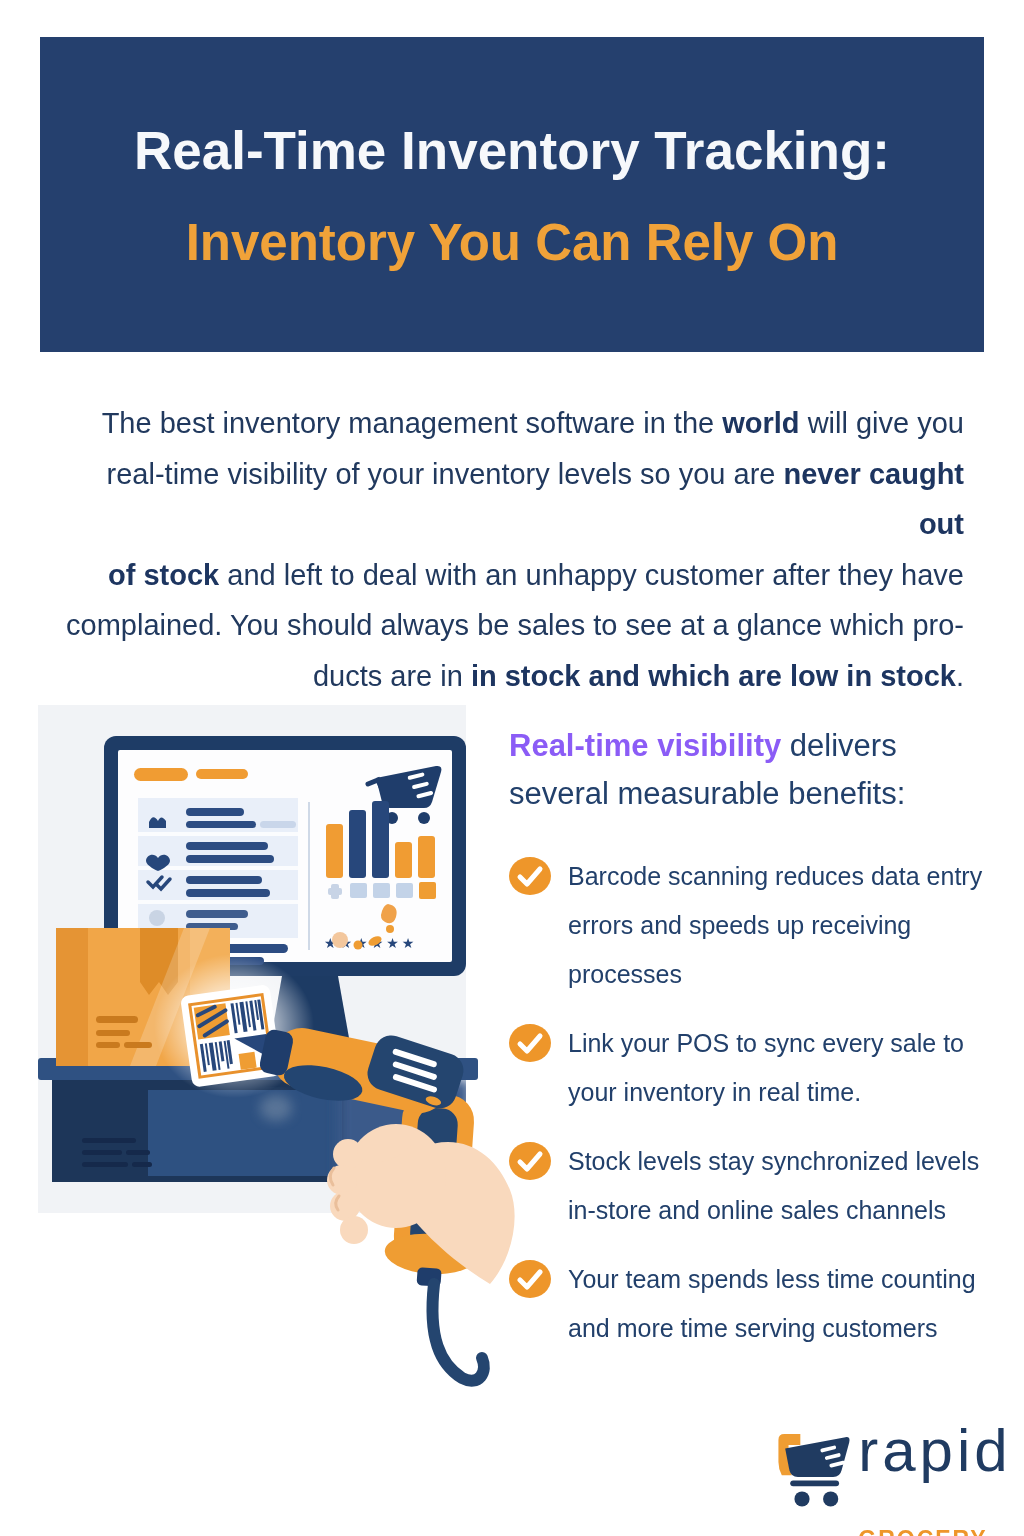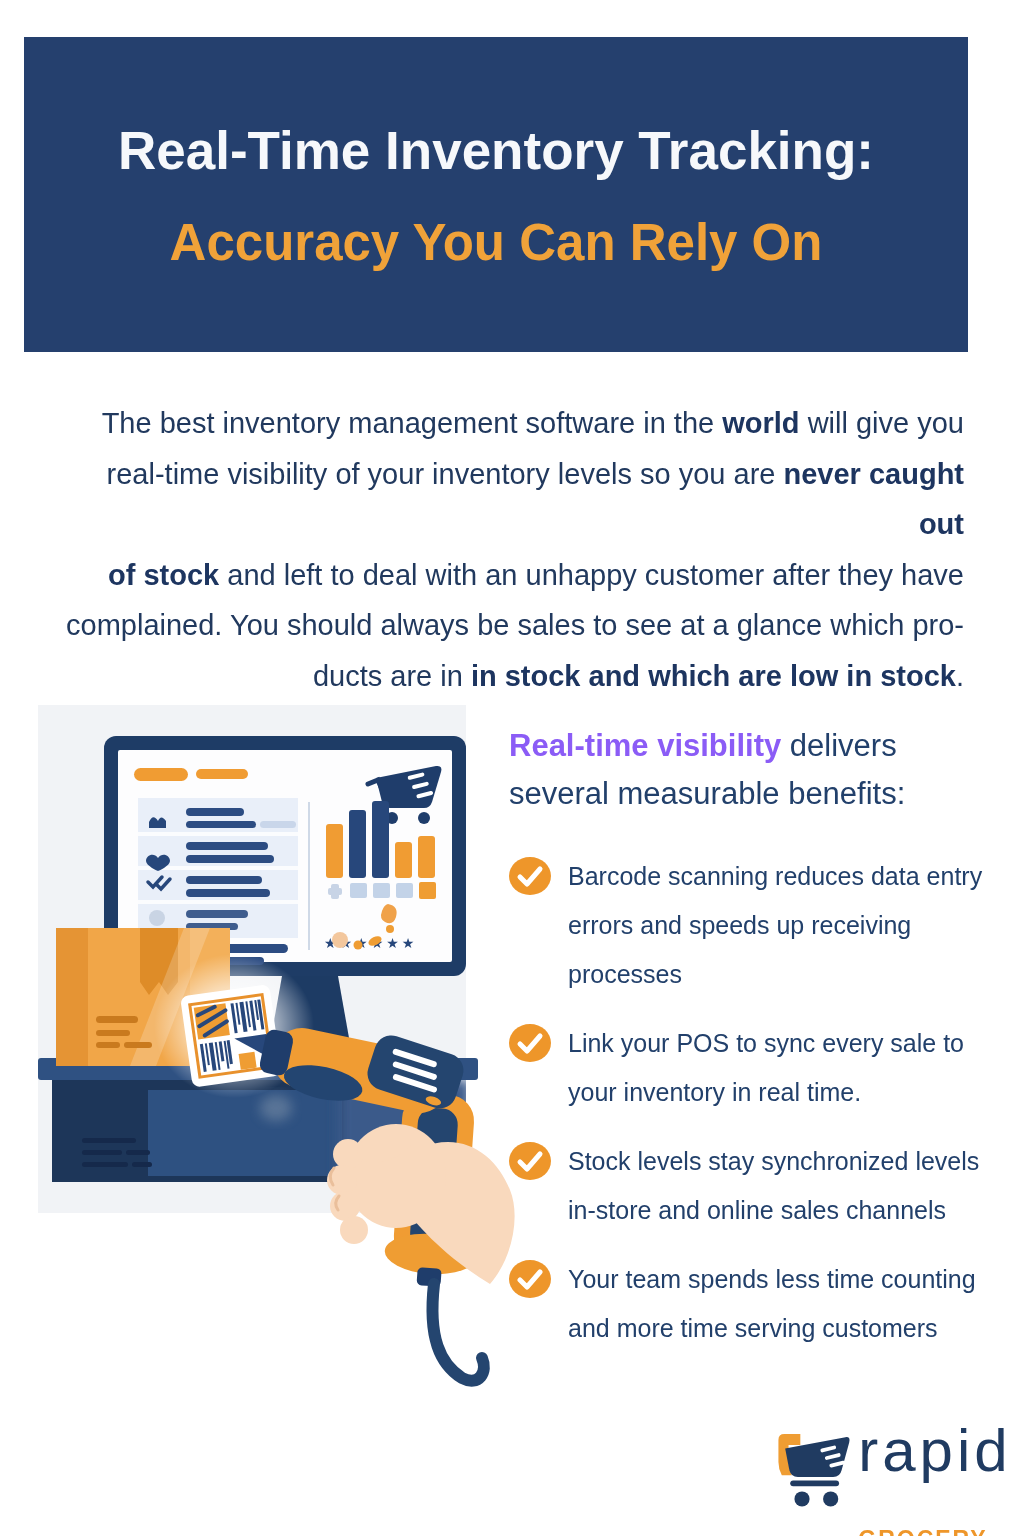--- a/index.html
+++ b/index.html
@@ -1,21 +1,21 @@
 <!DOCTYPE html>
 <html><head>
 <meta charset="utf-8">
 <style>
   html,body{margin:0;padding:0;background:#ffffff;}
   body{width:1024px;height:1536px;position:relative;overflow:hidden;
        font-family:"Liberation Sans","DejaVu Sans",sans-serif;color:#22406b;}
   .abs{position:absolute;}
 
   
-  .banner{left:24px;top:37px;width:944px;height:315px;background:#25406e;text-align:center;}
+  .banner{left:40px;top:37px;width:944px;height:315px;background:#25406e;text-align:center;}
   .banner .t1{margin-top:84px;font-size:53px;line-height:60px;font-weight:700;color:#f6f8fb;letter-spacing:0px;}
   .banner .t2{margin-top:33px;font-size:51px;line-height:58px;font-weight:700;color:#f0a239;}
 
   
   .intro{left:60px;top:398px;width:904px;text-align:right;font-size:29px;line-height:50.5px;color:#21395e;}
   .intro b{font-weight:700;color:#1d3560;}
 
   
   .illus{left:38px;top:698px;width:502px;height:800px;}
 
@@ -32,21 +32,21 @@
   .logo{left:770px;top:1420px;width:250px;display:flex;align-items:flex-start;}
   .logo-text{display:flex;flex-direction:column;margin-left:4px;gap:42px;}
   .logo-brand{font-size:60px;line-height:62px;font-weight:500;letter-spacing:4px;color:#203b61;}
   .logo-tagline{font-size:23px;line-height:26px;font-weight:700;letter-spacing:2px;color:#ee962a;align-self:flex-end;margin-top:2px;}
 </style>
 </head>
 <body>
 
 <div class="abs banner">
   <div class="t1">Real-Time Inventory Tracking:</div>
-  <div class="t2">Accuracy You Can Rely On</div>
+  <div class="t2">Inventory You Can Rely On</div>
 </div>
 
 <div class="abs intro">
   <div><span>The best inventory management software in the </span><b>world</b><span> will give you</span></div>
   <div><span>real-time visibility of your inventory levels so you are </span><b>never caught out</b></div>
   <div><b>of stock</b><span> and left to deal with an unhappy customer after they have</span></div>
   <div><span>complained. You should always be sales to see at a glance which pro-</span></div>
   <div><span>ducts are in </span><b>in stock and which are low in stock</b><span>.</span></div>
 </div>
 

